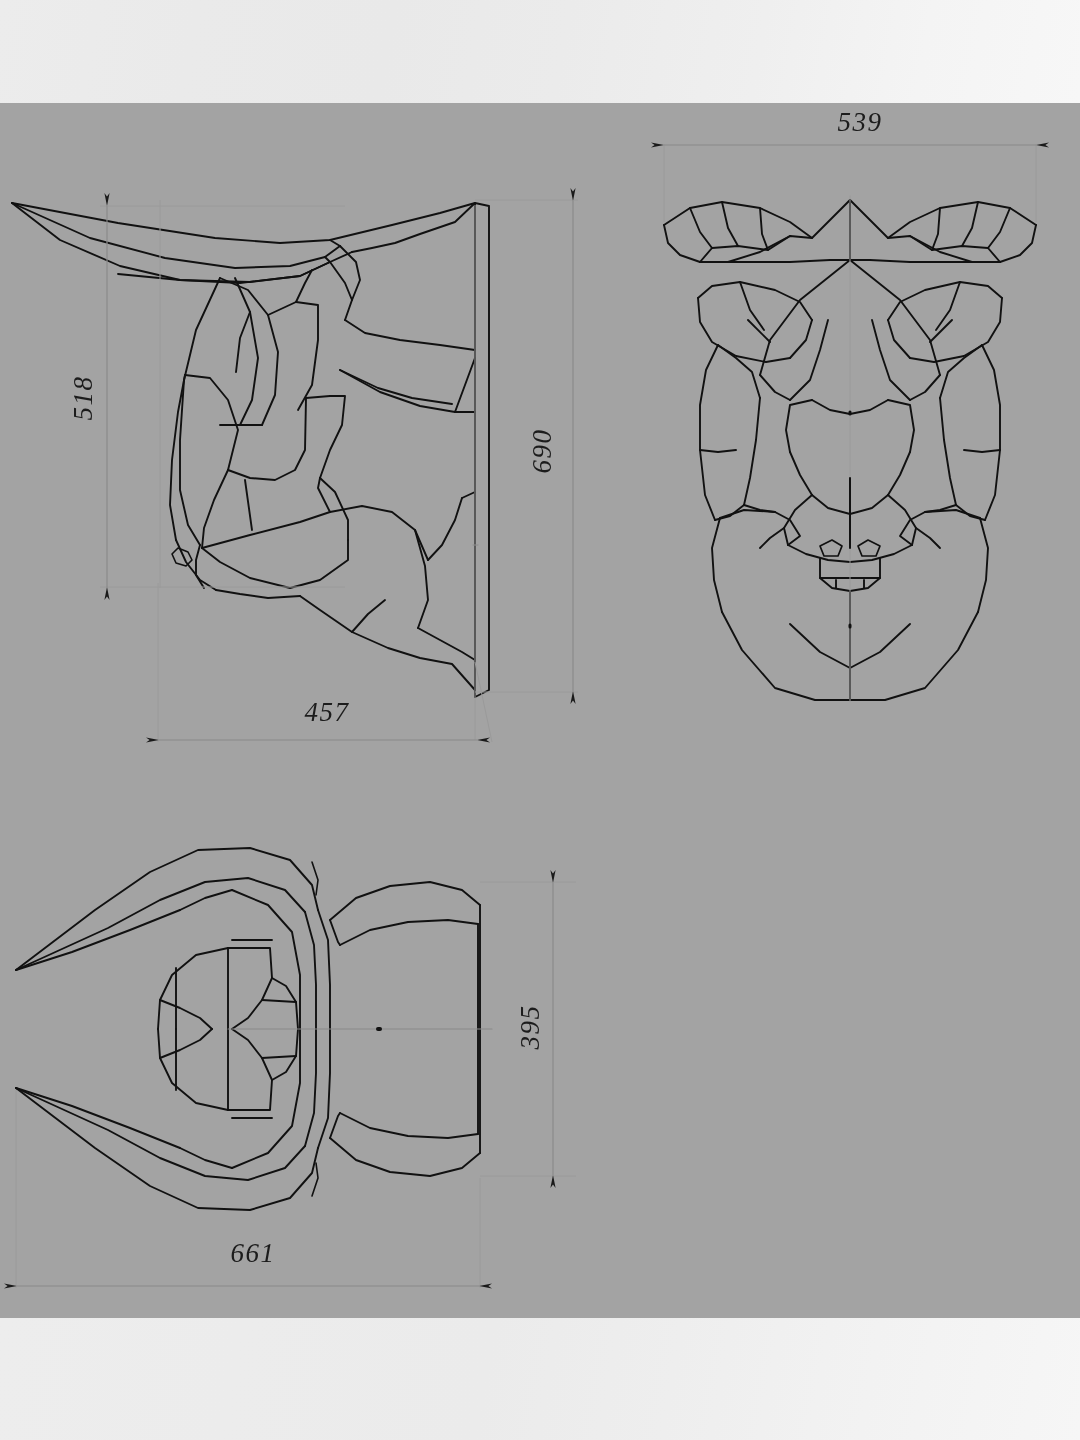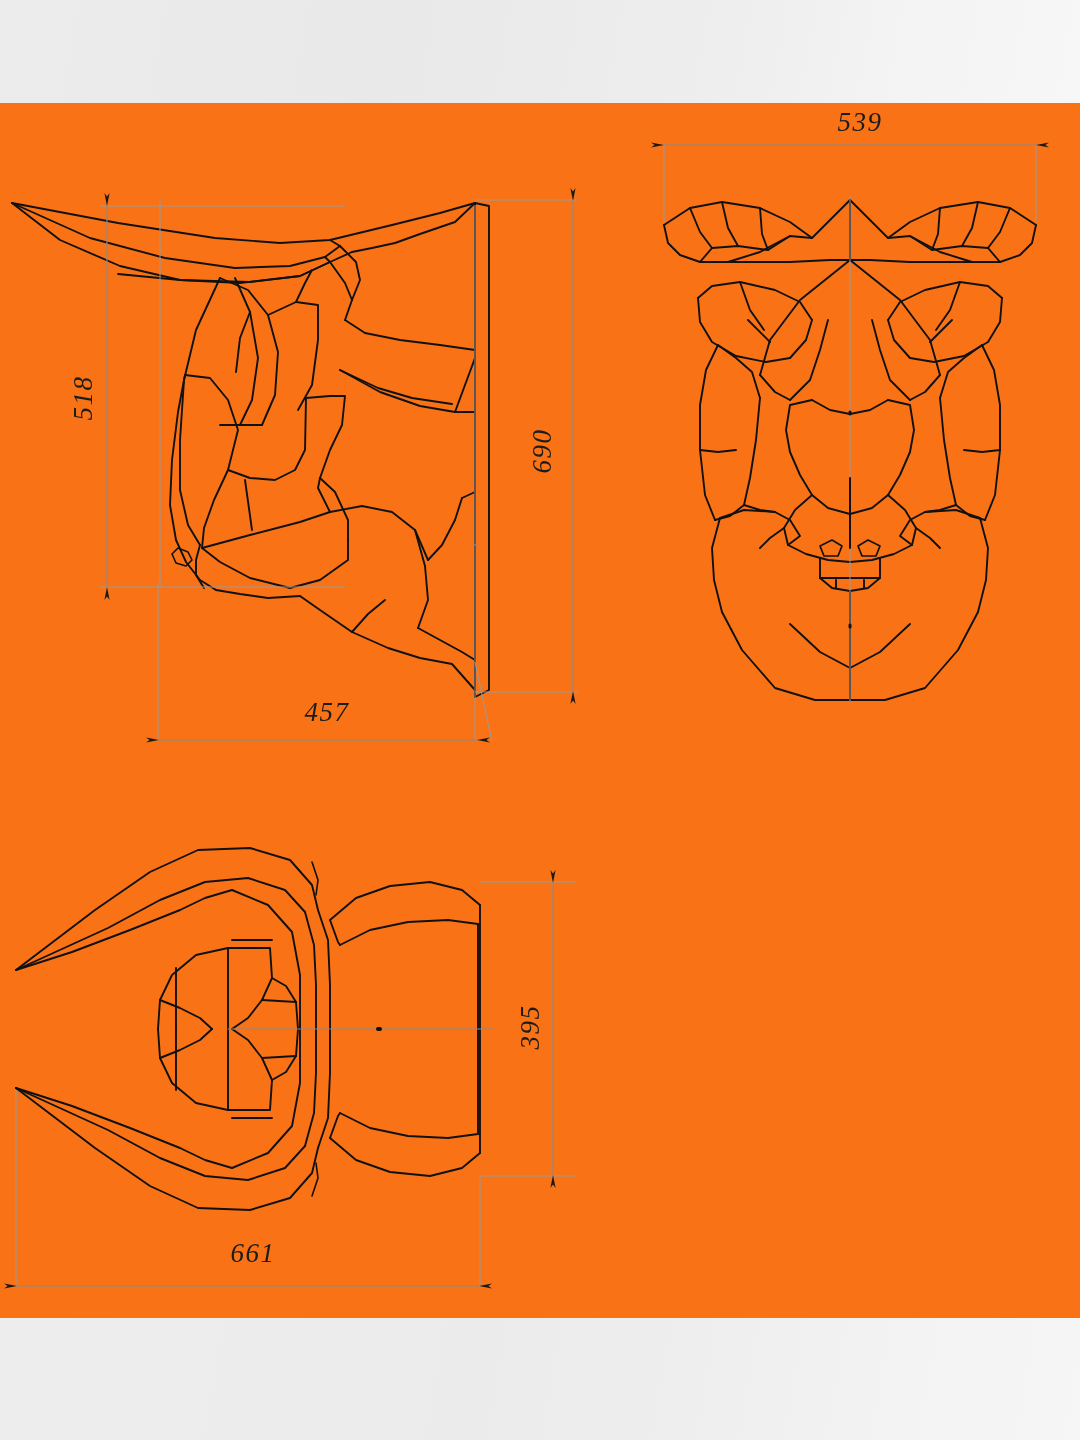--- a/index.html
+++ b/index.html
@@ -11,21 +11,21 @@
   body {
     width: 1080px;
     height: 1440px;
     overflow: hidden;
     font-family: "Liberation Sans", sans-serif;
   }
   #sheet {
     position: relative;
     width: 1080px;
     height: 1440px;
-    background: #f97316;
+    background: #a3a3a3;
   }
   .band {
     position: absolute;
     left: 0;
     width: 1080px;
     pointer-events: none;
   }
   #band-top {
     top: 0;
     height: 103px;

